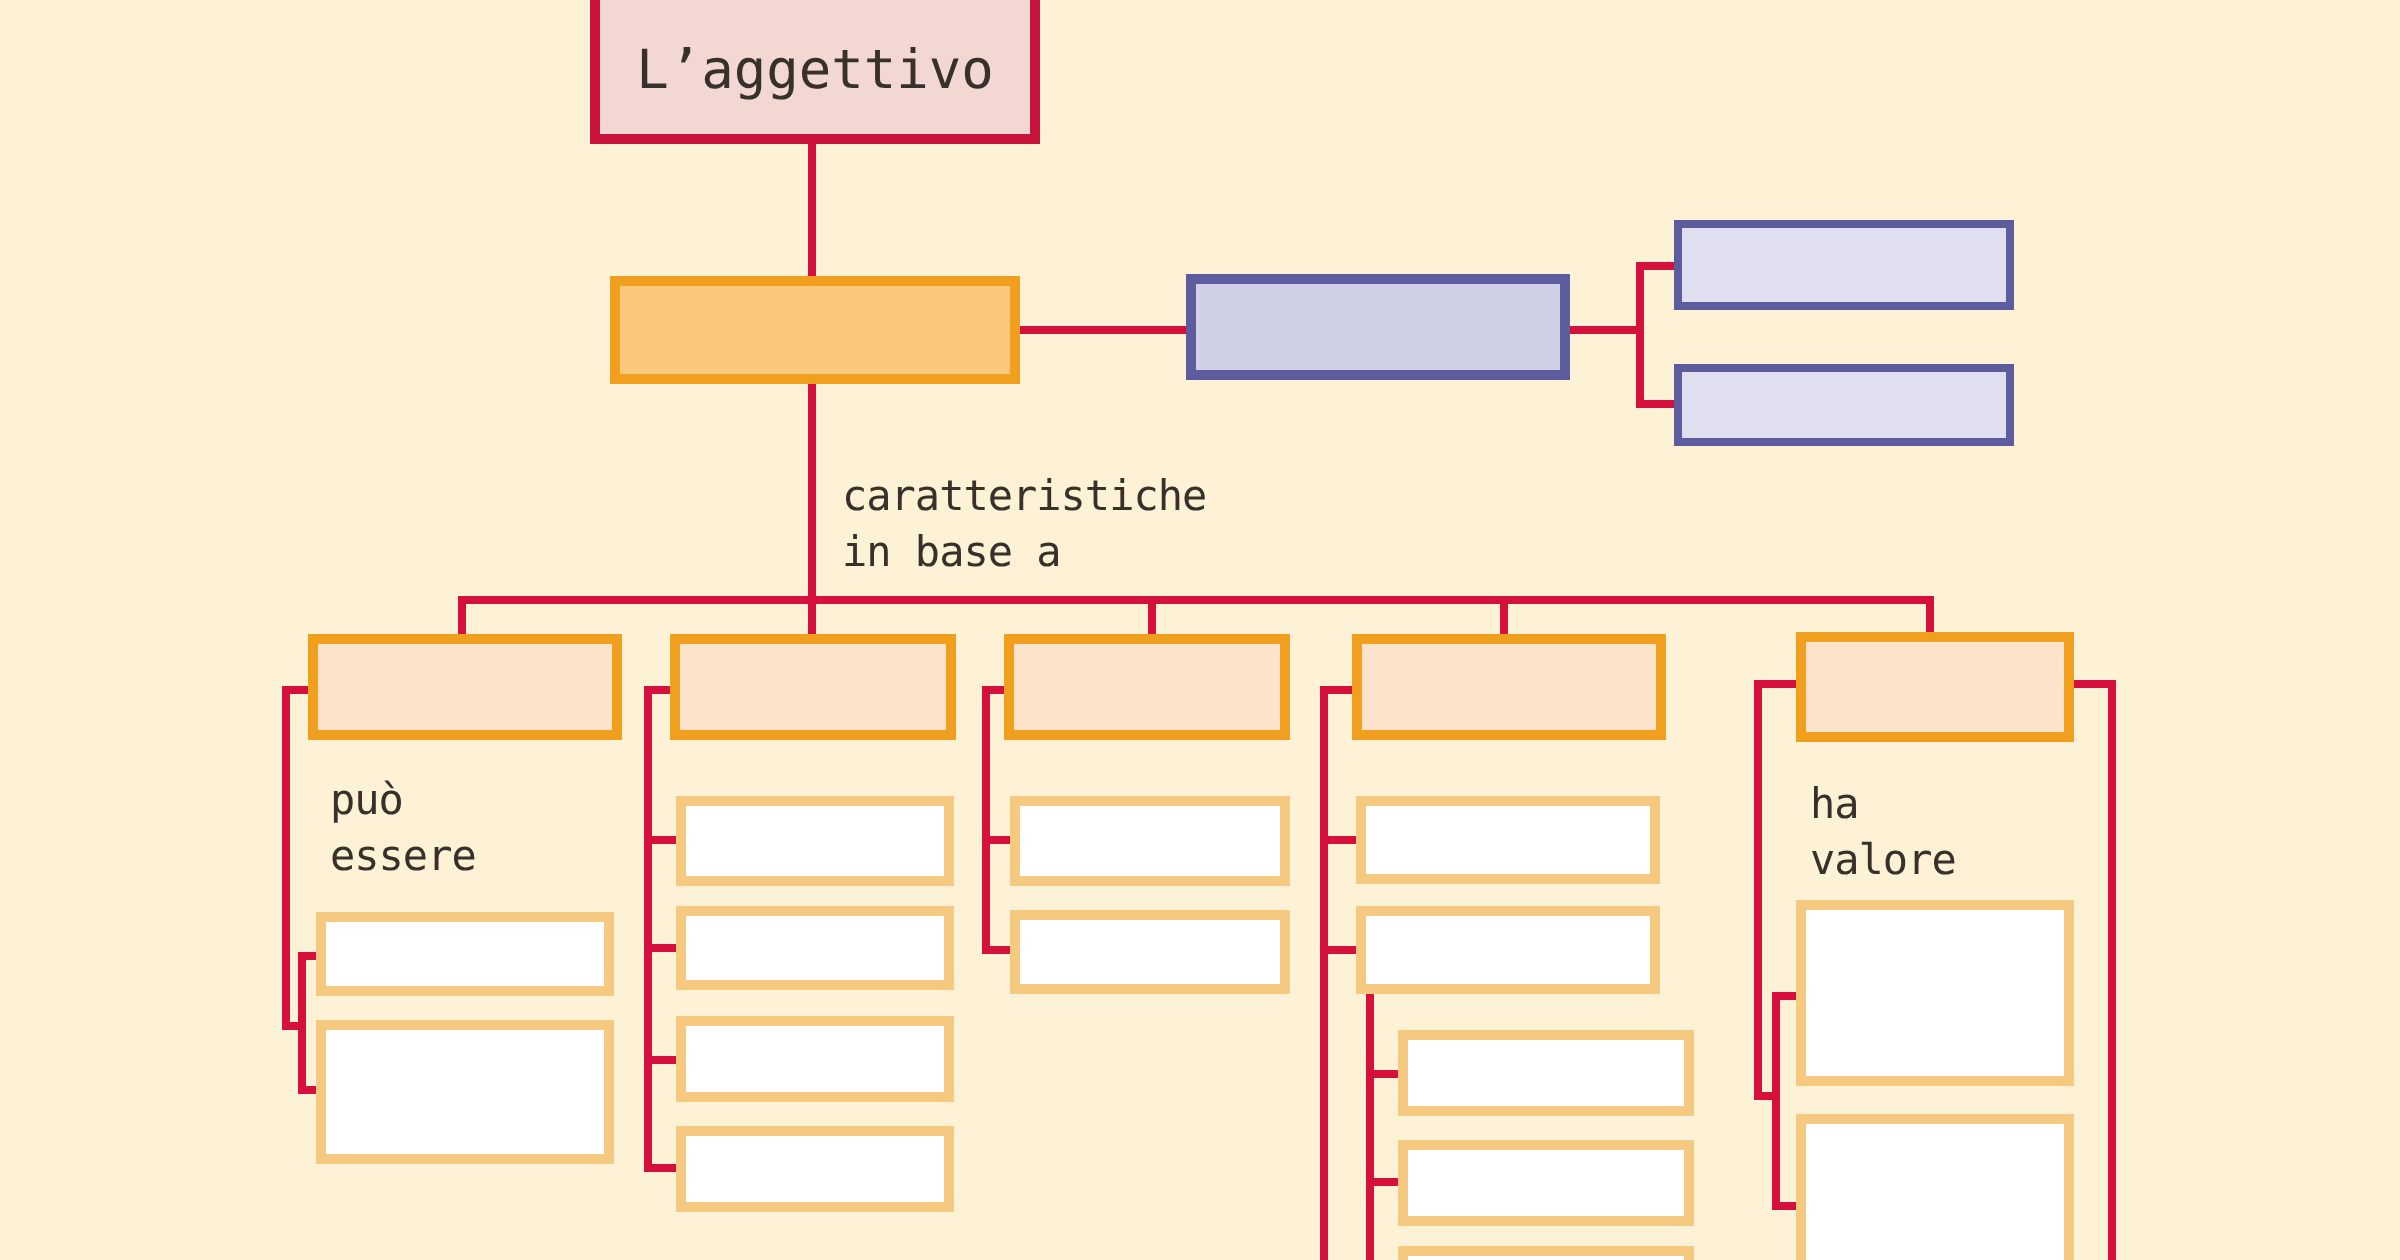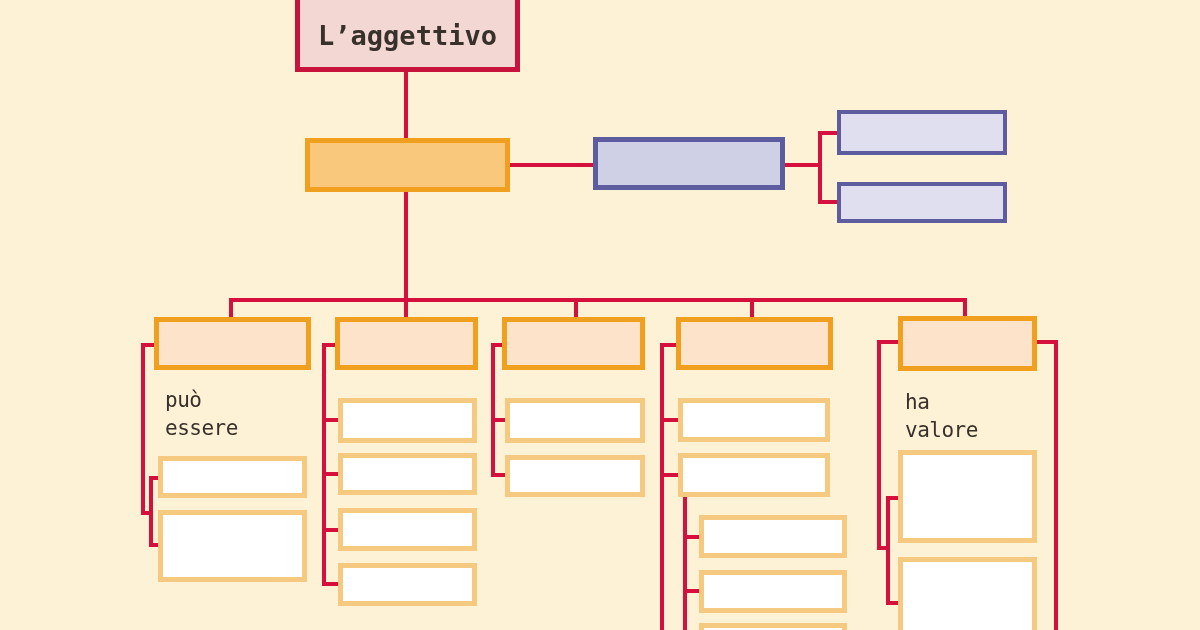--- a/index.html
+++ b/index.html
@@ -26,21 +26,21 @@
     align-items: center;
     justify-content: center;
   }
   .box.orange  { background: #fac87d; border: 5px solid #f0a01e; }
   .box.peach   { background: #fce3ca; border: 5px solid #f0a01e; }
   .box.white   { background: #ffffff; border: 5px solid #f6c981; }
   .box.purple  { background: #cfcfe6; border: 5px solid #5c5c9e; }
   .box.purple-light { background: #dfdfef; border: 4px solid #5c5c9e; }
   .title-text {
     font-size: 27px;
-    font-weight: bold;
+    font-weight: normal;
     color: #38302a;
     padding-top: 8px;
     letter-spacing: 0px;
   }
   .lbl {
     position: absolute;
     font-size: 21px;
     line-height: 28px;
     color: #38302a;
     letter-spacing: -0.5px;
@@ -132,20 +132,24 @@
 
   <div class="box white" style="left:678px;top:398px;width:152px;height:44px"></div>
   <div class="box white" style="left:678px;top:453px;width:152px;height:44px"></div>
   <div class="box white" style="left:699px;top:515px;width:148px;height:43px"></div>
   <div class="box white" style="left:699px;top:570px;width:148px;height:43px"></div>
   <div class="box white" style="left:699px;top:623px;width:148px;height:40px"></div>
 
   <div class="box white" style="left:898px;top:450px;width:139px;height:93px"></div>
   <div class="box white" style="left:898px;top:557px;width:139px;height:90px"></div>
 
+  <div class="lbl" style="left:421px;top:234px">
+    <span>caratteristiche</span>
+    <span>in base a</span>
+  </div>
   <div class="lbl" style="left:905px;top:388px">
     <span>ha</span>
     <span>valore</span>
   </div>
   <div class="lbl" style="left:165px;top:386px">
     <span>può</span>
     <span>essere</span>
   </div>
 
 </div>

